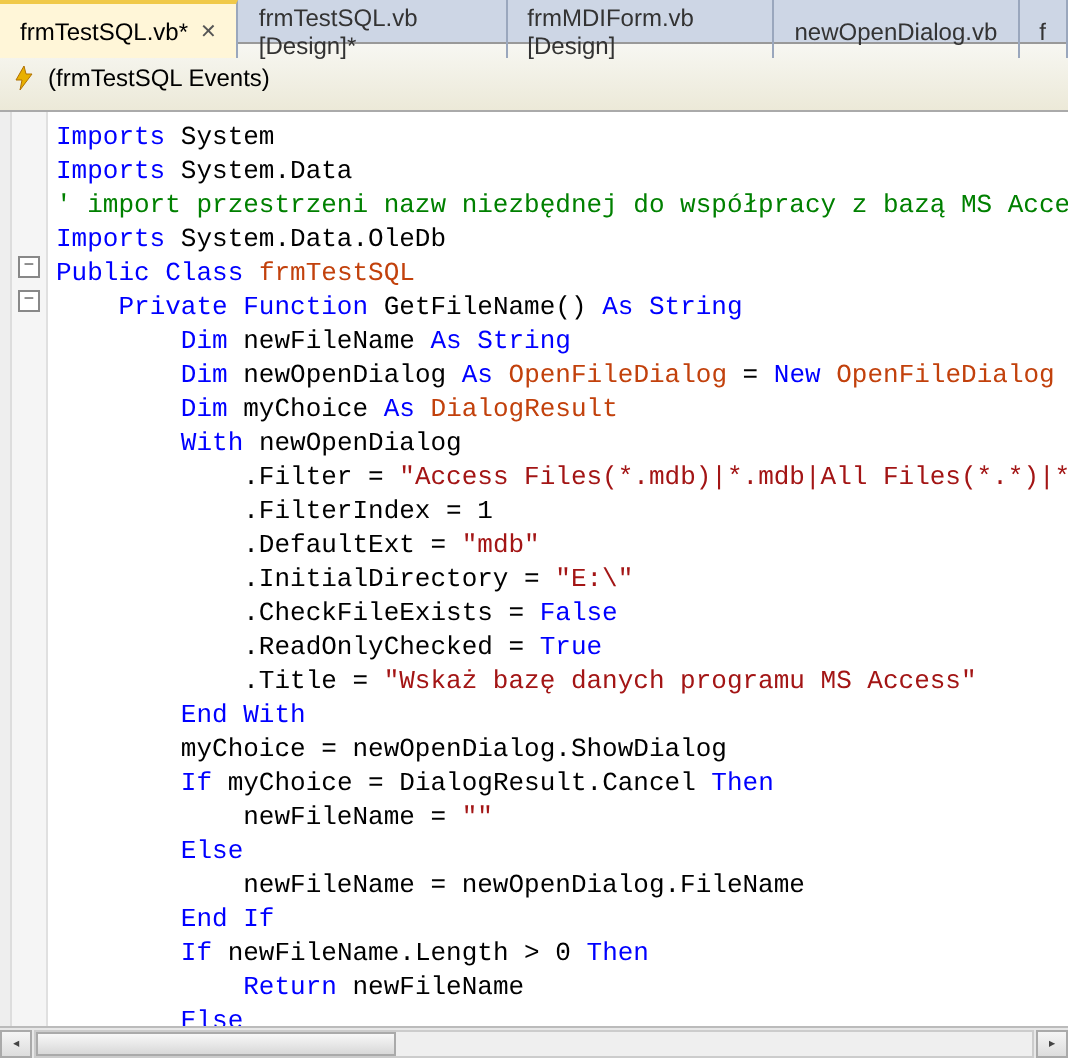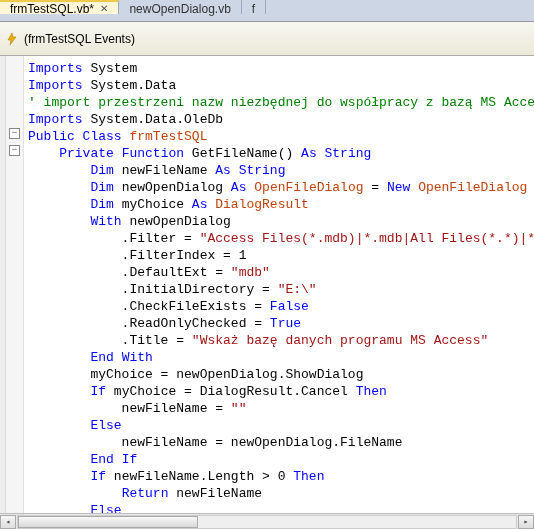--- a/index.html
+++ b/index.html
@@ -22,21 +22,21 @@
     font-size: 12px;
     position: relative;
   }
   .tab {
     padding: 3px 10px 0 10px;
     border-right: 1px solid #9aa7bd;
     color: #333;
     display: flex;
     align-items: center;
     gap: 6px;
-    height: 14px;
+    height: 29px;
     cursor: pointer;
     justify-content: flex-end;
   }
   .tab.active {
     background: #fff6d8;
     border-top: 2px solid #f0c94a;
     color: #000;
     padding-top: 1px;
   }
   .tab-close {
@@ -121,20 +121,26 @@
 </style>
 </head>
 <body>
 
 <div class="tabbar" id="tabbar">
     <div class="tab active">
       <span>frmTestSQL.vb*</span>
       <span class="tab-close">✕</span>
     </div>
     <div class="tab">
+      <span>frmTestSQL.vb [Design]*</span>
+    </div>
+    <div class="tab">
+      <span>frmMDIForm.vb [Design]</span>
+    </div>
+    <div class="tab">
       <span>newOpenDialog.vb</span>
     </div>
     <div class="tab">
       <span>f</span>
     </div>
   </div>
 
 <div class="dropdownbar">
   <span class="dd-icon">
     <svg width="12" height="12" viewBox="0 0 12 12">

